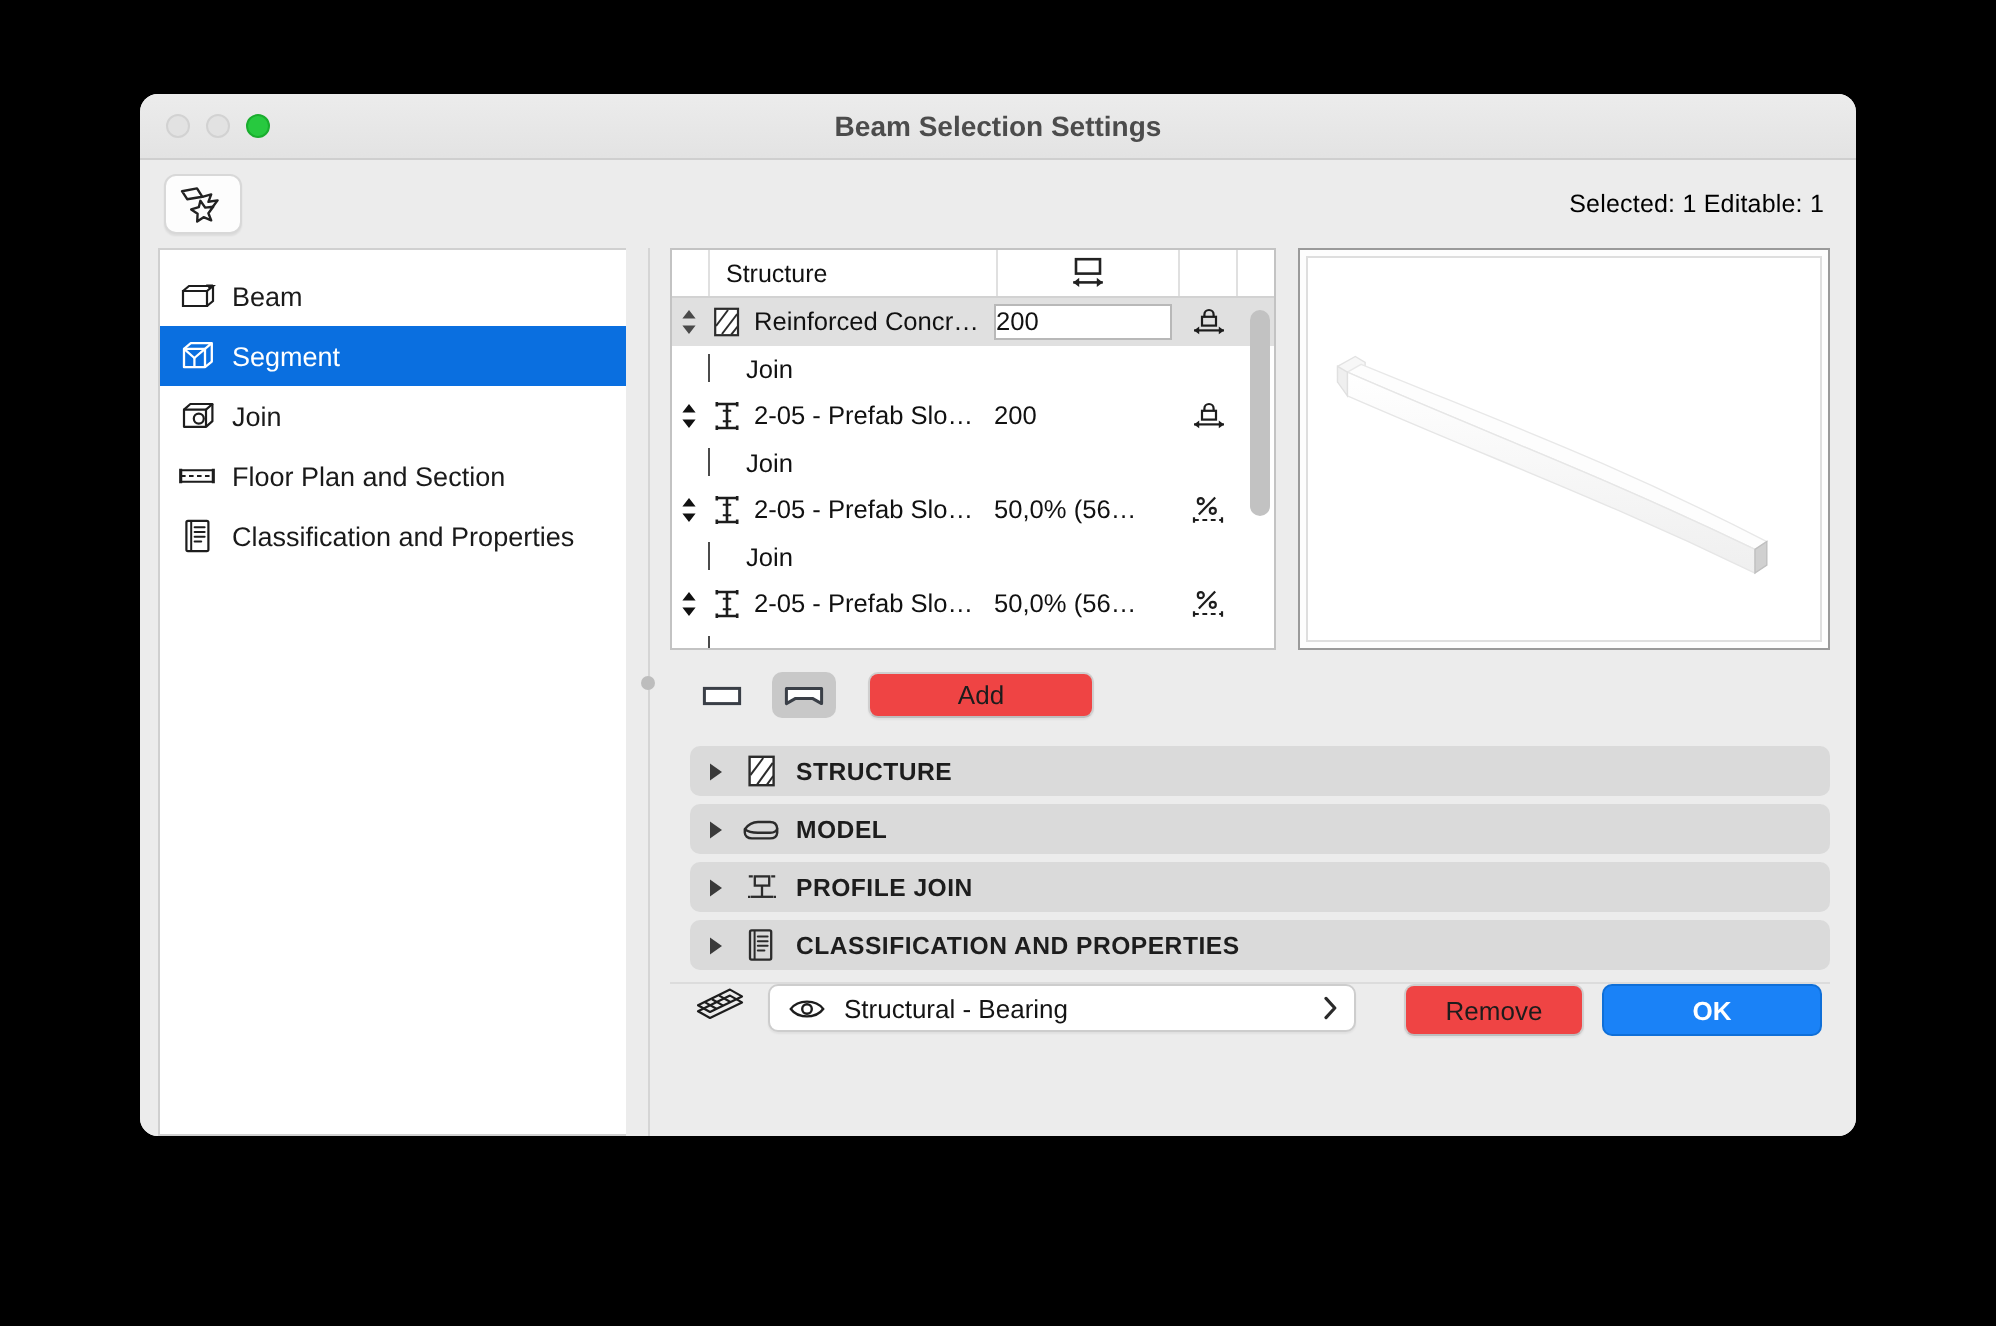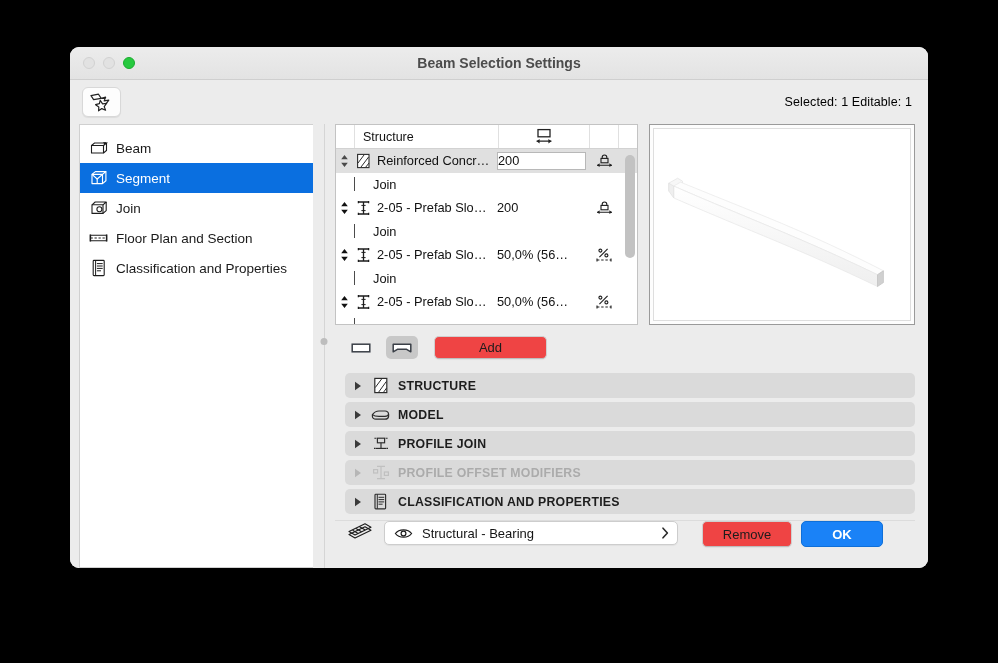--- a/index.html
+++ b/index.html
@@ -388,21 +388,21 @@
     box-shadow: 0 1px 1px rgba(0,0,0,0.05);
     box-sizing: border-box;
     max-width: 294px;
   }
   .layer-select .chev { margin-left: auto; font-size: 12px; color:#333; font-weight:bold;}
   .btn-cancel {
     width: 90px; height: 26px;
     margin-left: 15px;
   }
   .btn-ok {
-    width: 82px; height: 26px;
+    width: 110px; height: 26px;
     background: #1a82f7;
     border: 1px solid #0f6fd8;
     color: #ffffff;
     border-radius: 5px;
     font-size: 13px;
     font-weight: bold;
     display:flex; align-items:center; justify-content:center;
     box-sizing: border-box;
   }
 
@@ -785,37 +785,20 @@
                 <path d="M9 7.8 V13.2"></path>
                   <path d="M3.4 13.4 H14.6"></path>
                 <path d="M2.4 3.2 H4.4 M13.6 3.2 H15.6"></path>
                 <path d="M2 13.4 H3.2 M14.8 13.4 H16"></path>
               </g>
             </svg>
           </span>
           <span class="alabel">PROFILE JOIN</span>
         </div>
 
-        <div class="acc disabled">
-          <span class="tri">
-            <svg width="8" height="10" viewBox="0 0 8 10">
-                <path d="M1 0.8 L7 5 L1 9.2 Z" fill="#b6b6b6"></path>
-              </svg>
-          </span>
-          <span class="aico">
-            <svg width="18" height="17" viewBox="0 0 18 17">
-              <g fill="none" stroke="#c0c0c0" stroke-width="1.2">
-                <path d="M5 2.4 H13 M5 14.6 H13 M9 2.4 V14.6"></path>
-                <rect x="1.6" y="5.6" width="4" height="3.4"></rect>
-                <rect x="12.4" y="8" width="4" height="3.4"></rect>
-              </g>
-            </svg>
-          </span>
-          <span class="alabel">PROFILE OFFSET MODIFIERS</span>
-        </div>
 
         <div class="acc">
           <span class="tri">
             <svg width="8" height="10" viewBox="0 0 8 10">
                 <path d="M1 0.8 L7 5 L1 9.2 Z" fill="#3a3a3a"></path>
               </svg>
           </span>
           <span class="aico">
             <svg width="15" height="17" viewBox="0 0 15 17">
               <rect x="2" y="1.2" width="10.6" height="14.6" rx="0.8" fill="none" stroke="#2c2c2c" stroke-width="1.15"></rect>

